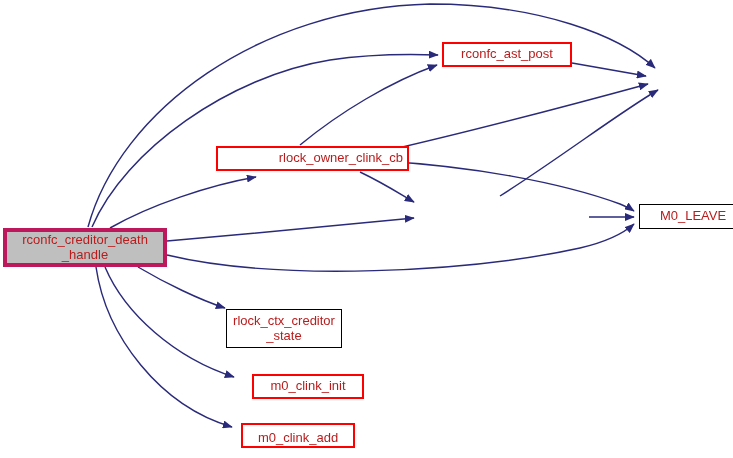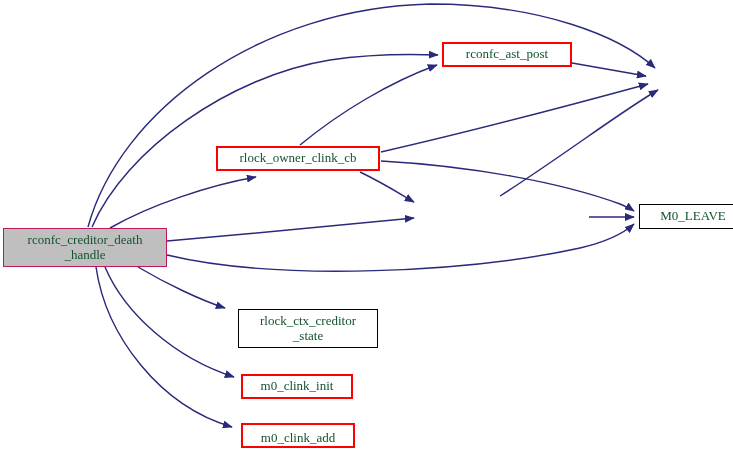--- a/index.html
+++ b/index.html
@@ -22,32 +22,32 @@
     width: 733px;
     height: 458px;
   }
   .node {
     position: absolute;
     box-sizing: border-box;
     display: flex;
     align-items: center;
     justify-content: center;
     text-align: center;
-    font-family: Liberation Serif, serif;
+    font-family: Liberation Sans, sans-serif;
     font-size: 13px;
-    color: #14532d;
+    color: #b91c1c;
     line-height: 1.12;
     background: #ffffff;
     border: 1px solid #000000;
     white-space: pre-line;
     z-index: 5;
   }
   .node.current {
     background: #bfbfbf;
-    border: 1px solid #be185d;
+    border: 4px solid #be185d;
   }
   .node.red {
     border: 2px solid #ff0000;
     background: #ffffff;
   }
   .node-label {
     display: block;
     white-space: pre-line;
     padding: 0 4px;
   }
@@ -100,35 +100,35 @@
   <div class="node current" style="left:3px; top:228px; width:164px; height:39px;">
     <span class="node-label">rconfc_creditor_death
 _handle</span>
   </div>
 
   <div class="node red" style="left:442px; top:42px; width:130px; height:25px;">
     <span class="node-label">rconfc_ast_post</span>
   </div>
 
 
-  <div class="node red" style="left:216px; top:146px; width:164px; height:25px;">
+  <div class="node red" style="left:216px; top:146px; width:193px; height:25px;justify-content:flex-end;">
     <span class="node-label">rlock_owner_clink_cb</span>
   </div>
 
 
   <div class="node" style="left:639px; top:204px; width:108px; height:25px;">
     <span class="node-label">M0_LEAVE</span>
   </div>
 
-  <div class="node" style="left:238px; top:309px; width:140px; height:39px;">
+  <div class="node" style="left:226px; top:309px; width:116px; height:39px;">
     <span class="node-label">rlock_ctx_creditor
 _state</span>
   </div>
 
-  <div class="node red" style="left:241px; top:374px; width:112px; height:25px;">
+  <div class="node red" style="left:252px; top:374px; width:112px; height:25px;">
     <span class="node-label">m0_clink_init</span>
   </div>
 
   <div class="node red" style="left:241px; top:423px; width:114px; height:25px;align-items:flex-end;">
     <span class="node-label">m0_clink_add</span>
   </div>
 
 </div>
 
 </body></html>

